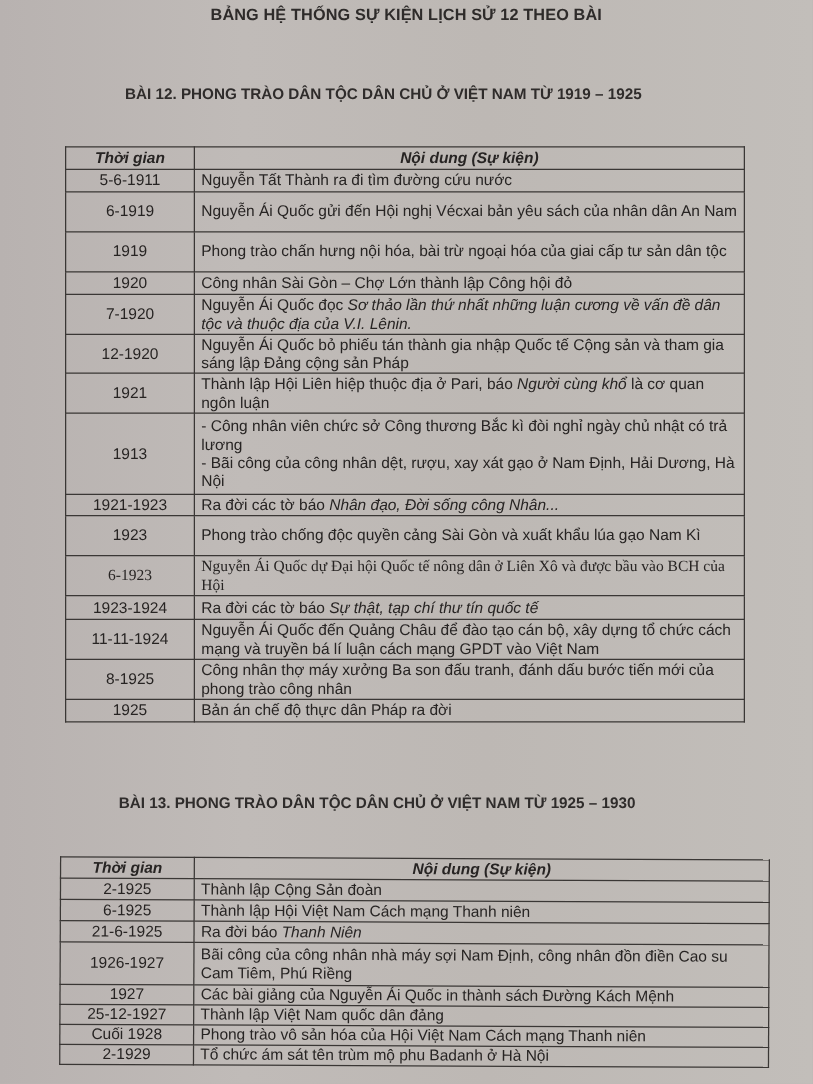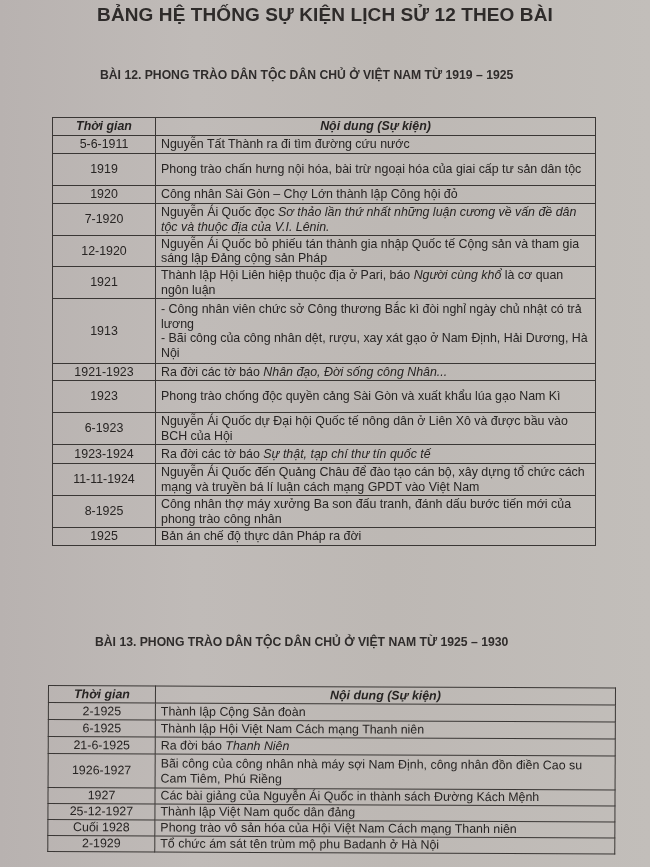--- a/index.html
+++ b/index.html
@@ -6,21 +6,21 @@
   body {
     width: 650px; height: 867px; overflow: hidden;
     background: #bdb8b5;
     background-image: linear-gradient(90deg, #b8b2b0 0%, #c0bbb8 30%, #bdb8b4 60%, #c2beba 100%);
     font-family: "Liberation Sans", sans-serif;
     color: #262322;
     position: relative;
   }
   .title {
     position: absolute; left: 0; width: 650px; top: 4px;
-    text-align: center; font-weight: bold; font-size: 19px;
+    text-align: center; font-weight: bold; font-size: 13px;
     color: #2e2b2a; letter-spacing: 0.1px;
   }
   .subtitle {
     position: absolute; font-weight: bold; font-size: 12.2px; color: #2f2c2b;
     white-space: nowrap;
   }
   .sub1 { left: 100px; top: 68px; }
   .sub2 { left: 95px; top: 635px; }
   table.events {
     position: absolute; border-collapse: collapse;
@@ -66,20 +66,26 @@
       </tr>
     </thead>
     <tbody>
         <tr style="height: 18px;">
           <td class="time">5-6-1911</td>
           <td class="content">
             <span class="line">Nguyễn Tất Thành ra đi tìm đường cứu nước</span>
           </td>
         </tr>
         <tr style="height: 32px;">
+          <td class="time">6-1919</td>
+          <td class="content">
+            <span class="line">Nguyễn Ái Quốc gửi đến Hội nghị Vécxai bản yêu sách của nhân dân An Nam</span>
+          </td>
+        </tr>
+        <tr style="height: 32px;">
           <td class="time">1919</td>
           <td class="content">
             <span class="line">Phong trào chấn hưng nội hóa, bài trừ ngoại hóa của giai cấp tư sản dân tộc</span>
           </td>
         </tr>
         <tr style="height: 18px;">
           <td class="time">1920</td>
           <td class="content">
             <span class="line">Công nhân Sài Gòn – Chợ Lớn thành lập Công hội đỏ</span>
           </td>
@@ -108,21 +114,21 @@
         <tr style="height: 17px;">
           <td class="time">1921-1923</td>
           <td class="content"><span>Ra đời các tờ báo </span><i>Nhân đạo, Đời sống công Nhân...</i><span></span></td>
         </tr>
         <tr style="height: 32px; padding-left: 40px;">
           <td class="time">1923</td>
           <td class="content">
             <span class="line">Phong trào chống độc quyền cảng Sài Gòn và xuất khẩu lúa gạo Nam Kì</span>
           </td>
         </tr>
-        <tr style="height: 32px;">
+        <tr style="height: 32px; font-family: Liberation Serif, serif;">
           <td class="time">6-1923</td>
           <td class="content">
             <span class="line">Nguyễn Ái Quốc dự Đại hội Quốc tế nông dân ở Liên Xô và được bầu vào BCH của Hội</span>
           </td>
         </tr>
         <tr style="height: 19px;">
           <td class="time">1923-1924</td>
           <td class="content"><span>Ra đời các tờ báo </span><i>Sự thật, tạp chí thư tín quốc tế</i><span></span></td>
         </tr>
         <tr style="height: 32px;">

